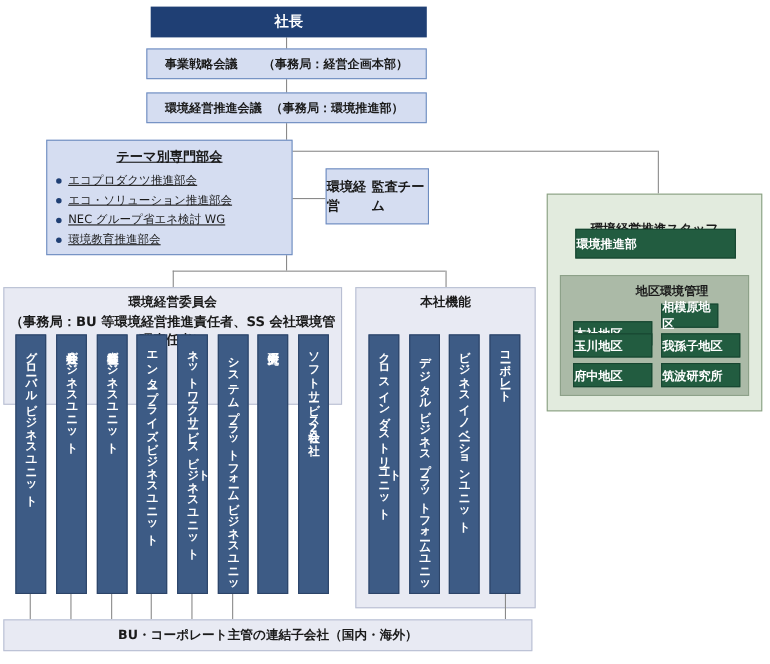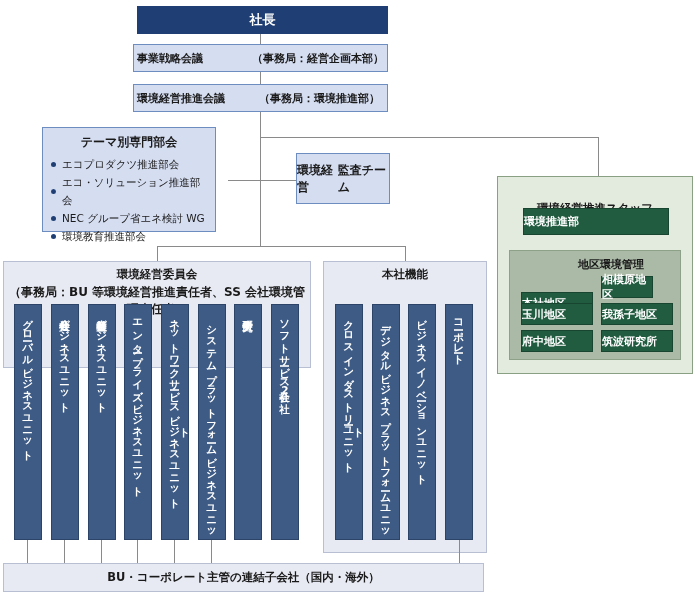--- a/index.html
+++ b/index.html
@@ -3,21 +3,21 @@
 <meta charset="utf-8">
 <style>
   html, body { margin:0; padding:0; background:#ffffff; }
   body { width:700px; height:604px; position:relative; overflow:hidden;
          font-family:"DejaVu Sans", "Liberation Sans", sans-serif; color:#1a1a1a; }
   .abs { position:absolute; box-sizing:border-box; }
   .line { position:absolute; background:#8a8a8a; }
   .navy { background:#1f3f74; color:#fff; font-weight:bold; font-size:13px;
           display:flex; align-items:center; justify-content:center; }
   .lb { background:#d5ddf1; border:1px solid #6d8cc0; font-size:11px; font-weight:bold; }
-  .row { display:flex; align-items:center; justify-content:space-between; padding:0 3px; }
+  .row { display:flex; align-items:center; justify-content:space-between; padding:0 16px; }
   .theme { padding:6px 8px; }
   .theme .ttl { text-align:center; font-size:12px; font-weight:bold; margin-bottom:4px; }
   .theme ul { list-style:none; margin:0; padding:0; }
   .theme li { font-size:10.5px; font-weight:normal; line-height:18px; display:flex; align-items:center; }
   .bullet { display:inline-block; width:5px; height:5px; border-radius:50%; background:#1f3f74; margin-right:6px; }
   .audit { display:flex; flex-direction:row; align-items:center; justify-content:center; font-size:12px; line-height:17px; }
   .panel { background:#e8eaf3; border:1px solid #b9bfd3; }
   .panel .ttl { text-align:center; font-weight:bold; font-size:11.5px; margin-top:5px; }
   .panel .sub { text-align:center; font-weight:bold; font-size:12px; margin-top:2px; }
   .col { position:absolute; background:#3d5b85; border:1px solid #2c4468; color:#fff; font-size:10.5px;
@@ -52,21 +52,21 @@
 <div class="abs lb row" style="left:133px;top:44px;width:255px;height:28px;">
   <span>事業戦略会議</span>
   <span>（事務局：経営企画本部）</span>
 </div>
 
 <div class="abs lb row" style="left:133px;top:84px;width:255px;height:28px;">
   <span>環境経営推進会議</span>
   <span style="padding-right:4px;">（事務局：環境推進部）</span>
 </div>
 
-<div class="abs lb theme" style="left:42px;top:127px;width:174px;height:105px;">
+<div class="abs lb theme" style="left:42px;top:127px;width:224px;height:105px;text-decoration:underline;">
   <div class="ttl">テーマ別専門部会</div>
   <ul>
     <li>
         <span class="bullet"></span>
         <span>エコプロダクツ推進部会</span>
       </li>
     <li>
         <span class="bullet"></span>
         <span>エコ・ソリューション推進部会</span>
       </li>

